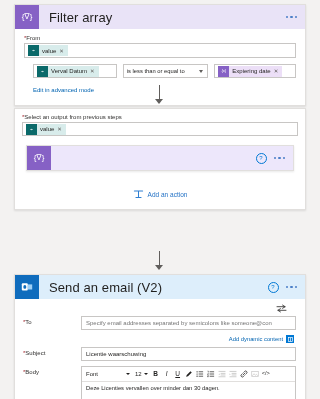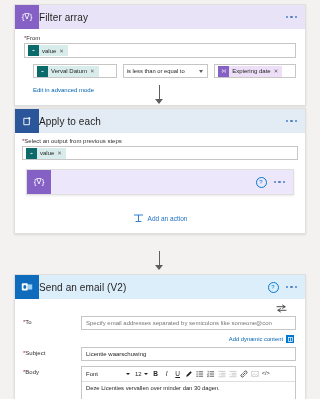--- a/index.html
+++ b/index.html
@@ -39,22 +39,23 @@
     height: 24px;
     flex: 0 0 24px;
     display: flex;
     align-items: center;
     justify-content: center;
     color: #ffffff;
     font-size: 8px;
     line-height: 1;
   }
   .hdr-title {
-    font-size: 10px;
-    color: #201f1e;
+    font-size: 13px;
+    color: #201f1e;
+    padding-left: 10px;
     letter-spacing: 0.1px;
     white-space: nowrap;
   }
   .hdr-spacer { flex: 1 1 auto; }
   .hdr-help {
     width: 9px; height: 9px;
     border: 0.8px solid #0078d4;
     border-radius: 50%;
     color: #0078d4;
     font-size: 6px;
@@ -375,35 +376,20 @@
       </div>
 
       <a class="link-sm" href="#">Edit in advanced mode</a>
     </div>
   </div>
 
   <div class="conn" style="top:85px;height:15px;"></div>
   <div class="arrow-head" style="top:99px;"></div>
 
   <div class="card" style="top:108px;">
-    <div class="card-header" style="background:#e3ebf5;">
-      <div class="hdr-icon" style="background:#2b579a;">
-        <svg width="11" height="11" viewBox="0 0 12 12">
-          <path d="M2 2.5h6v7H2z" fill="none" stroke="#ffffff" stroke-width="1"></path>
-          <path d="M8 1.2v2.6M6.7 2.5h2.6" stroke="#ffffff" stroke-width="1" fill="none"></path>
-        </svg>
-      </div>
-      <div class="hdr-title">Apply to each</div>
-      <div class="hdr-spacer"></div>
-      <div class="hdr-dots">
-        <i></i>
-          <i></i>
-          <i></i>
-      </div>
-    </div>
     <div class="card-body" style="padding:5px 7px 7px 7px;">
       <div class="req-label">
         <span class="req-star">*</span><span>Select an output from previous steps</span>
       </div>
       <div class="field-box" style="height:14px;">
         <span class="token tok-teal-chip">
           <span class="token-ico tok-teal">⌁</span>
           <span>value</span>
           <span class="token-x">✕</span>
         </span>

